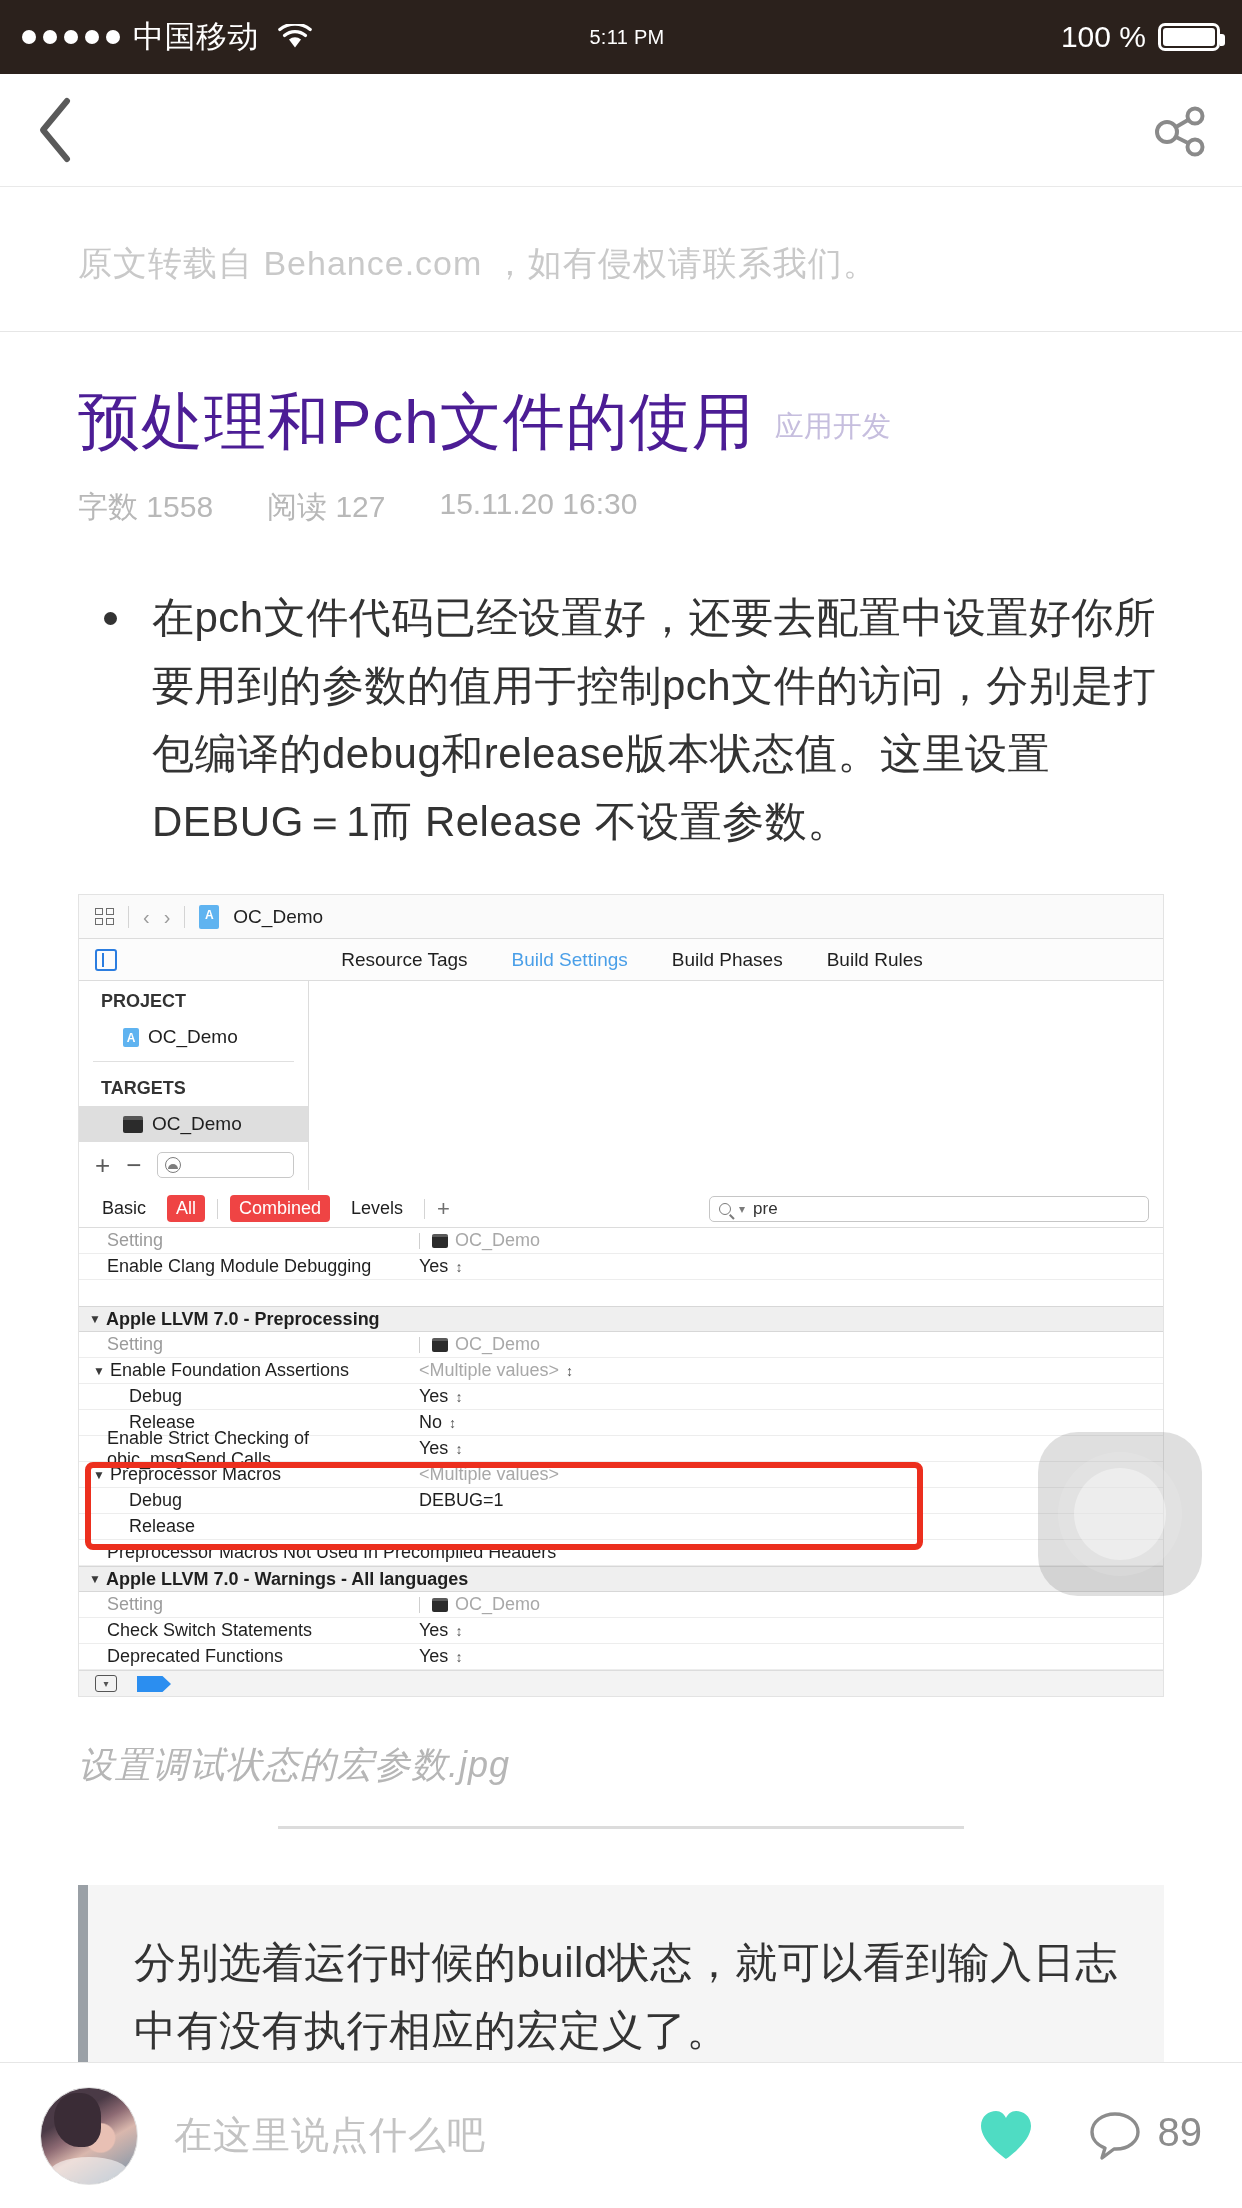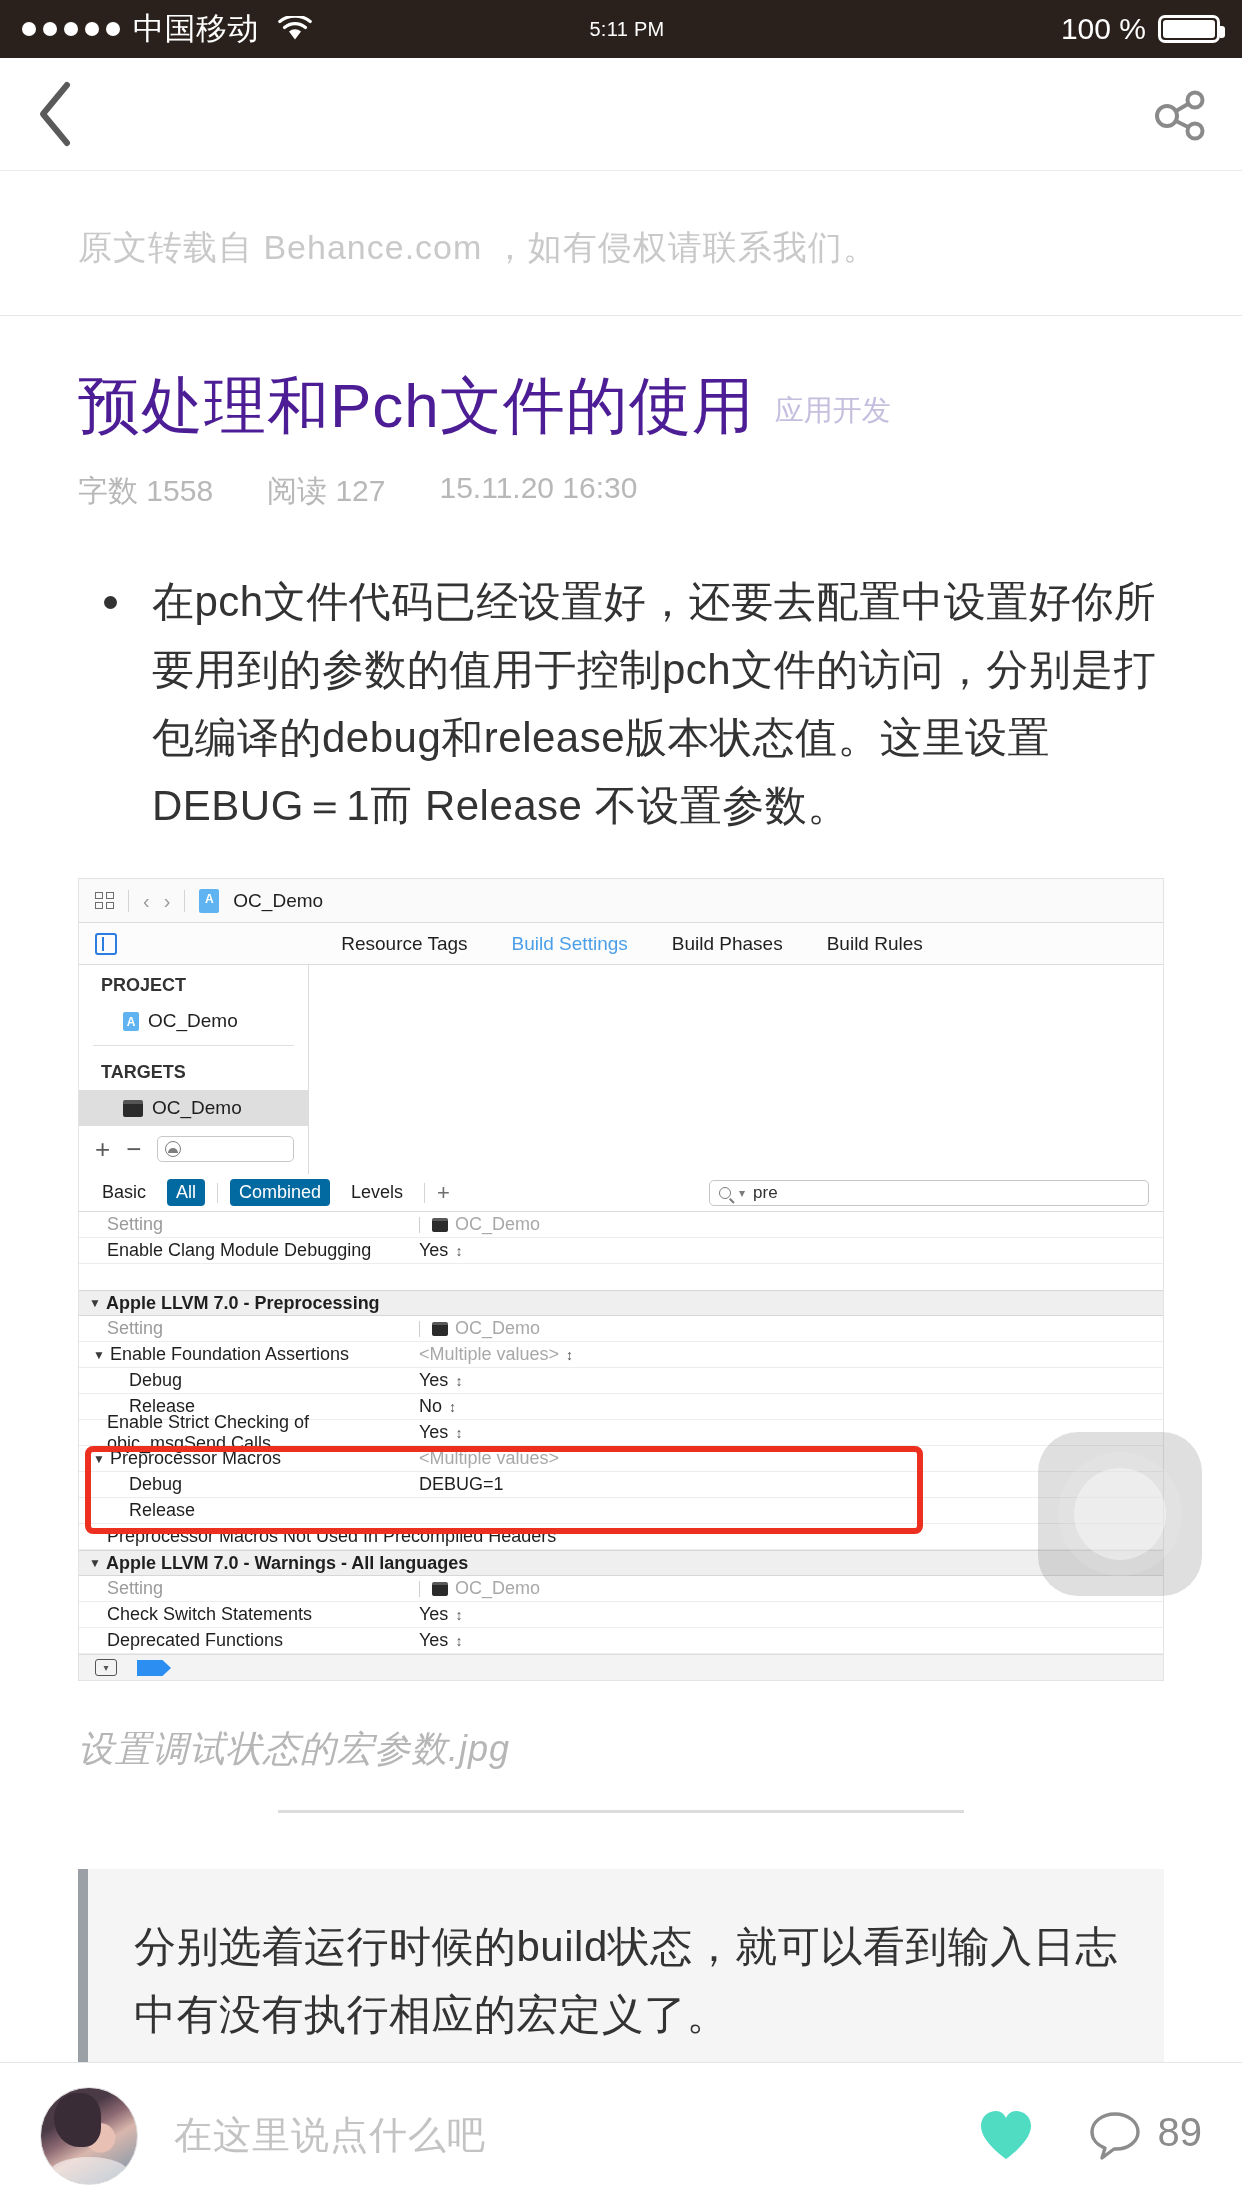--- a/index.html
+++ b/index.html
@@ -6,21 +6,21 @@
   html,body { width:1242px; height:2208px; }
   body {
     font-family:"Liberation Sans","DejaVu Sans",sans-serif;
     background:#ffffff;
     overflow:hidden;
     position:relative;
   }
 
   
   .statusbar{
-    height:58px; background:#2b211c; color:#fff;
+    height:74px; background:#2b211c; color:#fff;
     display:flex; align-items:center; position:relative;
     font-size:30px;
   }
   .sb-left{ display:flex; align-items:center; gap:9px; padding-left:22px; }
   .dots{ display:flex; gap:7px; align-items:center; }
   .dot{ width:14px;height:14px;border-radius:50%;background:#fff; }
   .carrier{ font-size:31px; letter-spacing:0.5px; margin-left:4px;}
   .wifi{ margin-left:10px; display:block; }
   .sb-center{
     position:absolute; left:0; right:0; text-align:center;
@@ -155,21 +155,21 @@
     content:"";position:absolute;left:2px;right:2px;bottom:3px;height:5px;
     background:#7d7d7d;border-radius:5px 5px 0 0;
   }
 
   .xc-main{ flex:1; display:flex; flex-direction:column; }
   .xc-filterbar{
     height:38px; display:flex; align-items:center; gap:12px;
     padding:0 14px; border-bottom:1px solid #dcdcdc;
   }
   .seg{ font-size:18px; color:#1f1f1f; padding:3px 9px; border-radius:4px;}
-  .seg.on{ background:#0369a1; color:#fff; }
+  .seg.on{ background:#ef4444; color:#fff; }
   .seg-sep{ width:1px;height:20px;background:#d4d4d4; }
   .seg-plus{ font-size:22px;color:#6f6f6f;line-height:0.9; }
   .xc-search{
     margin-left:auto; width:440px; height:26px; border:1px solid #c6c6c6;
     border-radius:5px; display:flex; align-items:center; gap:8px;
     padding:0 9px; font-size:17px; color:#333;
   }
   .xc-magnifier{
     width:12px;height:12px;border:1.6px solid #7b7b7b;border-radius:50%;
     position:relative; flex:none;

